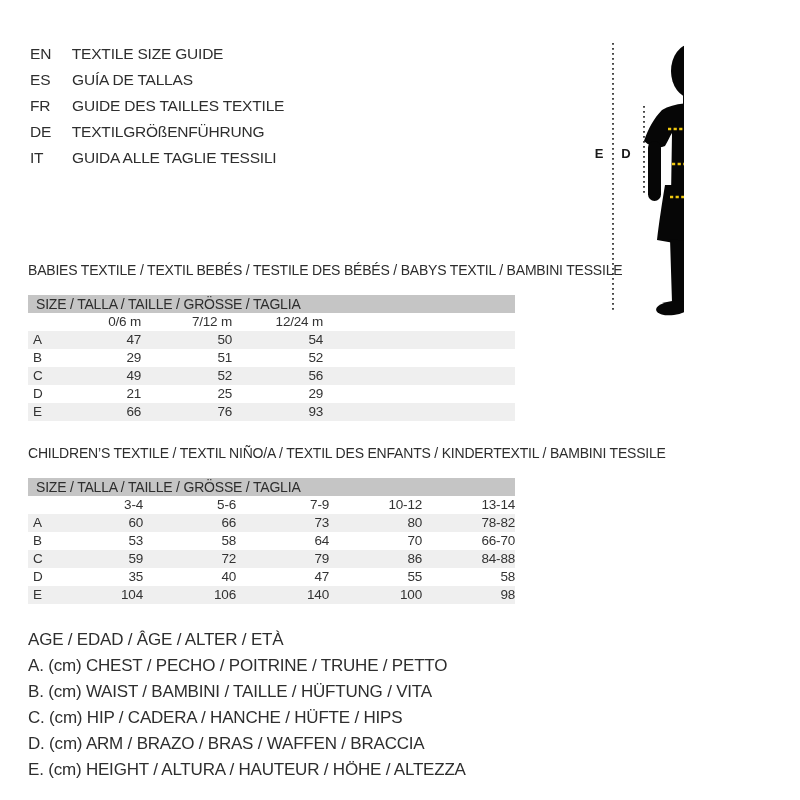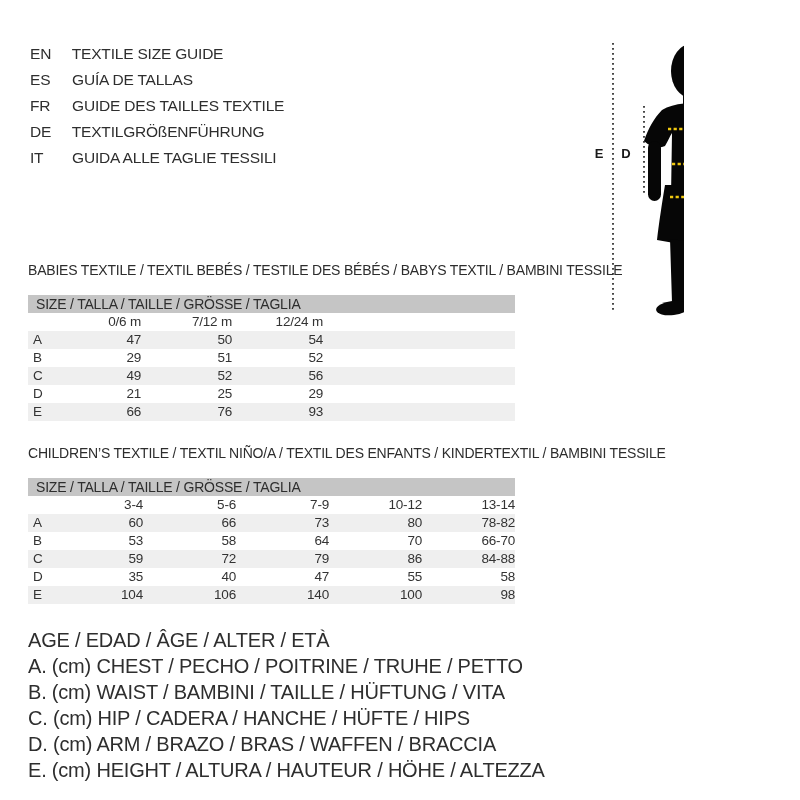--- a/index.html
+++ b/index.html
@@ -23,21 +23,21 @@
   .babies-table{top:295px;}
   .children-table{top:478px;}
   .size-bar{height:18px;line-height:18px;background:#c5c5c5;padding-left:8px;box-sizing:border-box;font-size:14px;color:#2d2d2d;white-space:nowrap;}
   .t-row{display:grid;height:18px;line-height:18px;}
   .babies-table .t-row{grid-template-columns:22px 91px 91px 91px 192px;}
   .children-table .t-row{grid-template-columns:22px 93px 93px 93px 93px 93px;}
   .t-row.striped{background:#efefef;}
   .t-row .rowlabel{padding-left:5px;text-align:left;}
   .t-row .cell{text-align:right;}
   
-  .legend{position:absolute;left:28px;top:627px;font-size:20px;}
+  .legend{position:absolute;left:28px;top:627px;font-size:17px;}
   .legend-line{height:26px;line-height:26px;white-space:nowrap;}
 </style>
 </head>
 <body>
 
 <div class="canvas">
 
   <section class="lang-list">
     <div class="lang-row">
       <span class="lang-code">EN</span>

